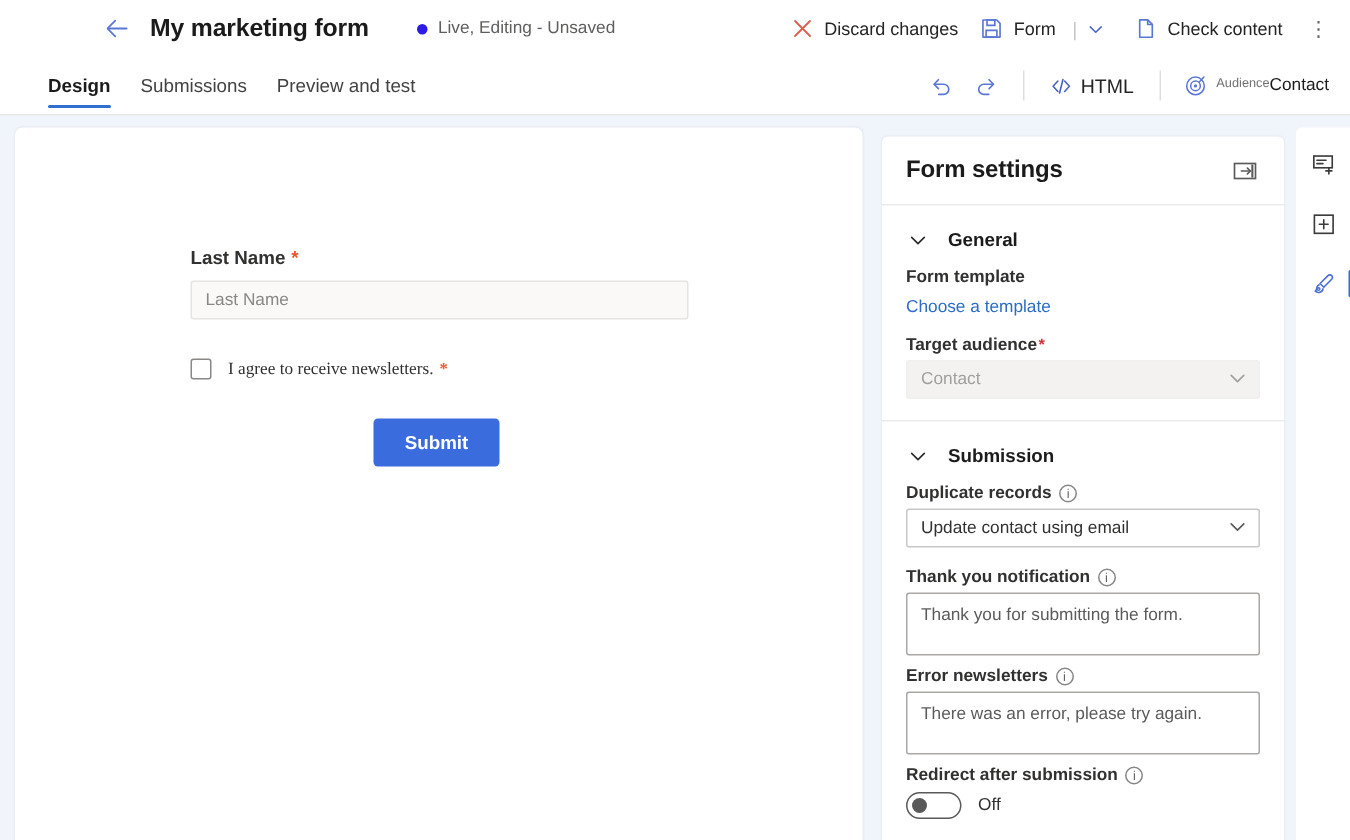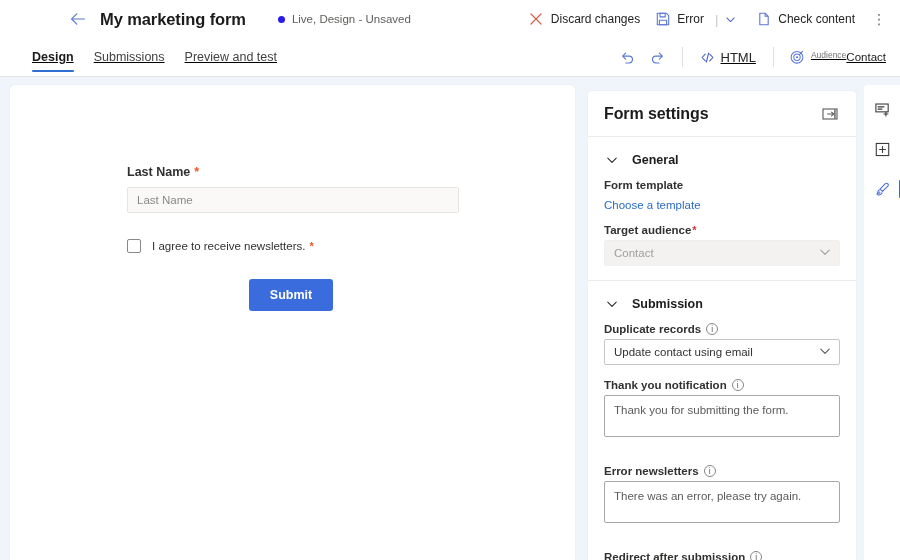--- a/index.html
+++ b/index.html
@@ -85,21 +85,21 @@
     cursor: pointer; border-radius: 3px;
     font-size: 14px; color: #6a6a6a; line-height: 1;
   }
 
   
   .tabbar {
     position: absolute; top: 38px; left: 0;
     width: 900px; height: 39px;
     background: #ffffff;
     border-bottom: 1px solid #e6e6e6;
-    display: flex; align-items: center; text-decoration: underline;
+    display: flex; align-items: center;
   }
   .tabs { display: flex; align-items: flex-end; height: 100%; margin-left: 22px; }
   .tab {
     position: relative;
     height: 100%;
     display: flex; align-items: center;
     padding: 0 10px;
     font-size: 12.5px; color: #424242;
     cursor: pointer;
   }
@@ -172,20 +172,21 @@
     width: 14px; height: 14px;
     border: 1px solid #8a8886;
     border-radius: 2px;
     background: #ffffff;
     cursor: pointer;
     flex: none;
   }
   .consent-label {
     font-size: 11.5px; color: #323130;
     margin-left: 11px;
+    font-family: Liberation Serif, serif;
   }
   .consent-label .req-star { font-size: 11px; }
   .submit-row {
     display: flex; justify-content: center;
     margin-top: 26px;
     padding-right: 22px;
   }
   .submit-btn {
     background: #3a6cdd;
     color: #ffffff;
@@ -275,21 +276,21 @@
     cursor: default;
   }
   .sp-select .sel-chev { margin-left: auto; }
   .sp-textarea {
     border: 1px solid #a9a7a5;
     border-radius: 2px;
     background: #ffffff;
     min-height: 42px;
     padding: 7px 9px;
     font-size: 11.5px; color: #5b5b5b;
-    margin-bottom: 28px;
+    margin-bottom: 8px;
     cursor: text;
     line-height: 1.35;
   }
   .divider { height: 1px; background: #edebe9; margin: 6px 0 0; }
   .toggle-row { display: flex; align-items: center; margin-top: 5px; }
   .toggle {
     width: 37px; height: 18px;
     border: 1px solid #595959;
     border-radius: 9px;
     background: #ffffff;
@@ -339,21 +340,21 @@
     <div class="back-btn">
       <svg width="16" height="16" viewBox="0 0 16 16">
         <path d="M6.8 2.8 1.9 7.7a.42.42 0 0 0 0 .6l4.9 4.9" fill="none" stroke="#5b77d6" stroke-width="1.2" stroke-linecap="round" stroke-linejoin="round"></path>
         <path d="M2.1 8h12.3" fill="none" stroke="#5b77d6" stroke-width="1.2" stroke-linecap="round"></path>
       </svg>
     </div>
     <div class="form-title">My marketing form</div>
 
     <div class="status-wrap">
       <div class="status-dot"></div>
-      <div class="status-text">Live, Design - Unsaved</div>
+      <div class="status-text">Live, Editing - Unsaved</div>
     </div>
 
     <div class="cmd-right">
 
       <div class="cmd-item">
         <span class="glyph">
           <svg width="14" height="14" viewBox="0 0 14 14">
             <path d="M2 2 12 12 M12 2 2 12" fill="none" stroke="#d6604d" stroke-width="1.2" stroke-linecap="round"></path>
           </svg>
         </span>
@@ -362,21 +363,21 @@
 
       <div class="cmd-split">
         <div class="cmd-item">
           <span class="glyph">
             <svg width="14" height="14" viewBox="0 0 14 14">
               <path d="M1.3 1.3h9.1l2.3 2.3v9.1H1.3z" fill="none" stroke="#5b77d6" stroke-width="1.1" stroke-linejoin="round"></path>
               <path d="M4 1.3h5.2v3.6H4z" fill="none" stroke="#5b77d6" stroke-width="1.1"></path>
               <path d="M3.4 8.2h7.2v4.5H3.4z" fill="none" stroke="#5b77d6" stroke-width="1.1"></path>
             </svg>
           </span>
-          <span class="cmd-label">Error</span>
+          <span class="cmd-label">Form</span>
         </div>
         <span class="vsep">|</span>
         <div class="chev-btn">
           <svg width="11" height="11" viewBox="0 0 12 12">
             <path d="M2 4.3 6 8.2l4-3.9" fill="none" stroke="#4a63c4" stroke-width="1.1" stroke-linecap="round" stroke-linejoin="round"></path>
           </svg>
         </div>
       </div>
 
       <div class="cmd-item" style="margin-left:8px">

